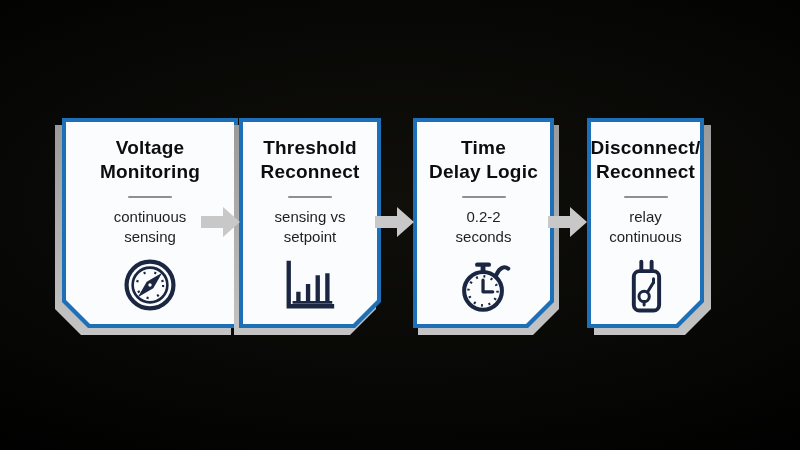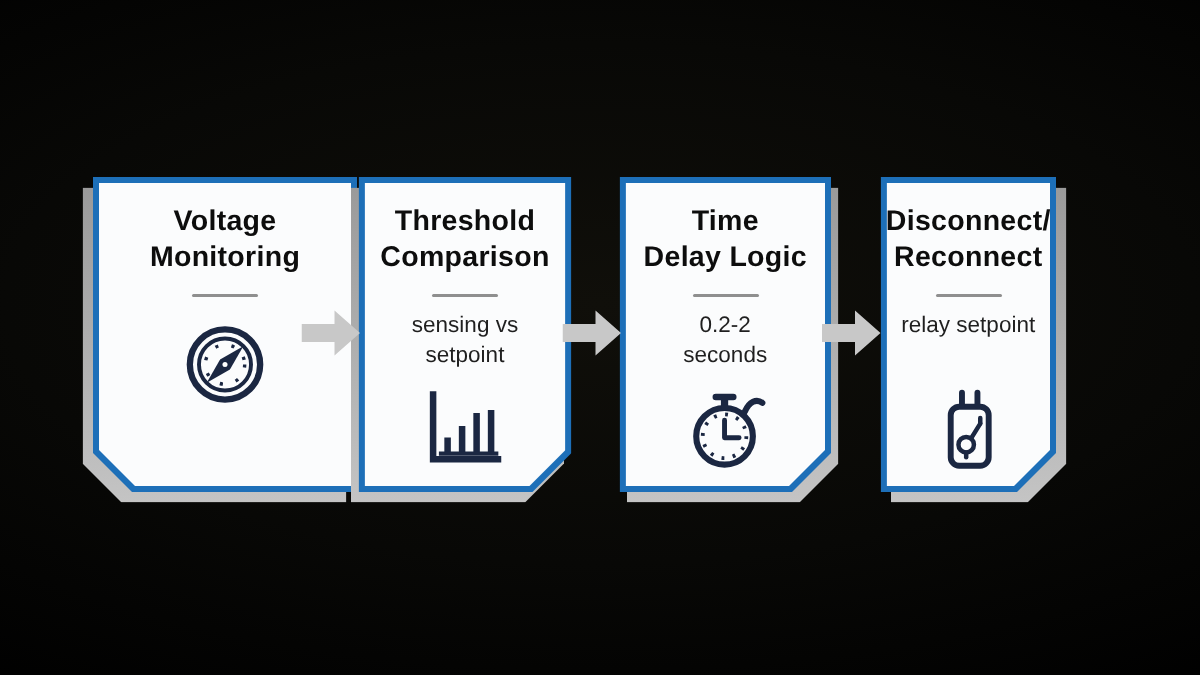--- a/index.html
+++ b/index.html
@@ -80,39 +80,41 @@
 
 <div class="stage">
 
   <div class="card-wrap c1">
     <div class="card-shadow cut-left"></div>
     <div class="card-border cut-left">
       <div class="card-inner cut-left-in">
         <div class="card-title">Voltage
 Monitoring</div>
         <div class="card-divider"></div>
+        <div class="card-subtitle">continuous
+sensing</div>
         <div class="card-icon">
           <svg width="62" height="60" viewBox="0 0 64 64">
             <circle class="icon-stroke" cx="32" cy="32" r="25" stroke-width="4.5"></circle>
             <circle class="icon-stroke" cx="32" cy="32" r="18.5" stroke-width="2.8"></circle>
             <circle class="icon-stroke" cx="32" cy="32" r="14" stroke-width="2.4" stroke-dasharray="2.2 9.5"></circle>
             <polygon class="icon-fill" points="45,19 35.5,35.5 19,45 28.5,28.5"></polygon>
             <circle cx="32" cy="32" r="1.8" fill="#ffffff"></circle>
           </svg>
         </div>
       </div>
     </div>
   </div>
 
   <div class="card-wrap c2">
     <div class="card-shadow cut-right"></div>
     <div class="card-border cut-right">
       <div class="card-inner cut-right-in">
         <div class="card-title">Threshold
-Comparison</div>
+Reconnect</div>
         <div class="card-divider"></div>
         <div class="card-subtitle">sensing vs
 setpoint</div>
         <div class="card-icon">
           <svg width="66" height="58" viewBox="0 0 66 60">
             <path class="icon-stroke" d="M11,6 V53 H58" stroke-width="4.5"></path>
             <path class="icon-stroke" d="M21,49 V38" stroke-width="4.5"></path>
             <path class="icon-stroke" d="M31,49 V30" stroke-width="4.5"></path>
             <path class="icon-stroke" d="M41,49 V21" stroke-width="4.5"></path>
             <path class="icon-stroke" d="M51,49 V19" stroke-width="4.5"></path>
@@ -146,21 +148,21 @@
     </div>
   </div>
 
   <div class="card-wrap c4">
     <div class="card-shadow cut-right"></div>
     <div class="card-border cut-right">
       <div class="card-inner cut-right-in">
         <div class="card-title">Disconnect/
 Reconnect</div>
         <div class="card-divider"></div>
-        <div class="card-subtitle">relay setpoint</div>
+        <div class="card-subtitle">relay continuous</div>
         <div class="card-icon">
           <svg width="60" height="66" viewBox="0 0 64 70">
             <rect class="icon-stroke" x="19" y="17" width="27" height="42" rx="6" stroke-width="4.2"></rect>
             <path class="icon-stroke" d="M27,16 V7" stroke-width="4.2" stroke-linecap="round"></path>
             <path class="icon-stroke" d="M38,16 V7" stroke-width="4.2" stroke-linecap="round"></path>
             <circle class="icon-stroke" cx="30" cy="44" r="5.5" stroke-width="3.2"></circle>
             <path class="icon-stroke" d="M33.5,39.5 L40,29" stroke-width="3.2" stroke-linecap="round"></path>
             <path class="icon-stroke" d="M40,25 V29" stroke-width="3.2" stroke-linecap="round"></path>
             <path class="icon-stroke" d="M30,49.5 V53" stroke-width="3.2" stroke-linecap="round"></path>
           </svg>

